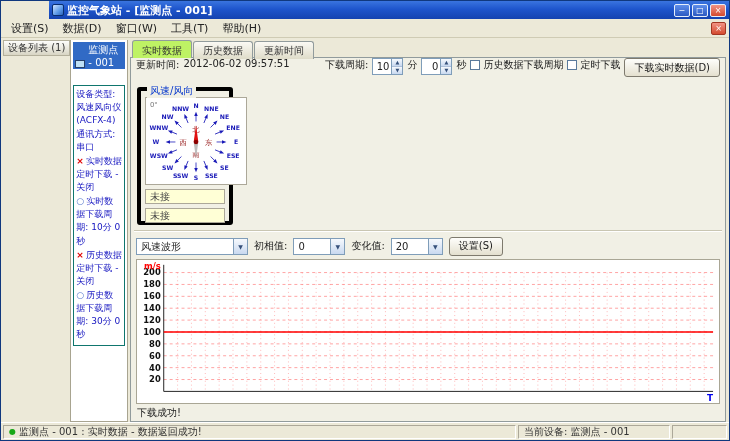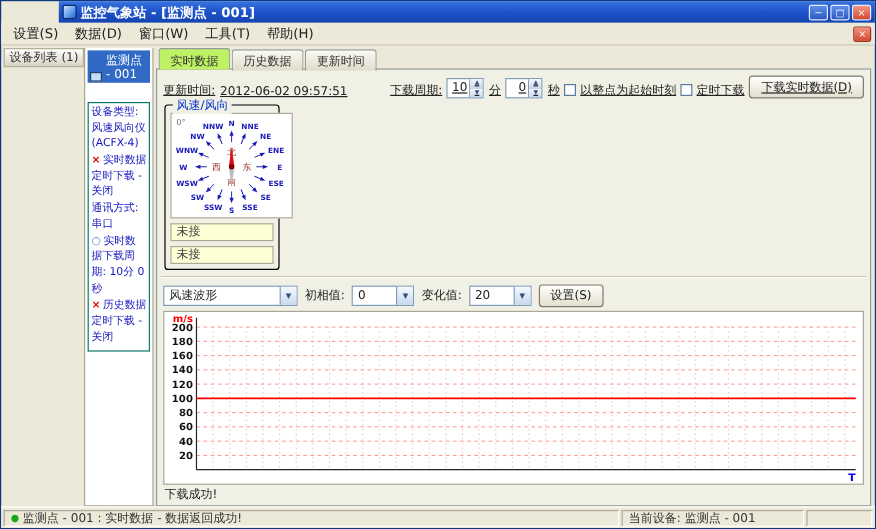--- a/index.html
+++ b/index.html
@@ -44,37 +44,37 @@
 
   
   .main { flex:1; min-width:0; display:flex; flex-direction:column; padding:2px 3px 0 1px; }
   .tabs { height:18px; flex:none; display:flex; padding-left:2px; position:relative; z-index:2; }
   .tab { padding:2px 9px 0; margin-right:1px; font-size:10px; color:#333; background:linear-gradient(#FAF9F4,#DFDCC9);
     border:1px solid #919B9C; border-bottom:none; border-radius:3px 3px 0 0; position:relative; top:1px; cursor:default; }
   .tab.active { background:#bef264; top:0; padding-top:3px; z-index:3; }
   .panel { flex:1; min-height:0; border:1px solid #919B9C; background:#F1F0E5; display:flex; flex-direction:column; margin-top:-1px; }
 
   
-  .toolbar { height:24px; flex:none; display:flex; align-items:flex-end; gap:4px; padding:0 5px; font-size:10px; color:#222;text-decoration:underline; }
+  .toolbar { height:24px; flex:none; display:flex; align-items:flex-start; gap:4px; padding:0 5px; font-size:10px; color:#222; }
   .spacer { flex:1; }
   .spinbox { display:inline-flex; height:17px; background:#fff; border:1px solid #7F9DB9; }
   .spin-val { min-width:18px; padding:0 2px; text-align:right; line-height:15px; font-size:10px; }
   .spin-btns { display:flex; flex-direction:column; width:11px; border-left:1px solid #7F9DB9; }
   .spin-b { flex:1; font-size:5px; line-height:7px; text-align:center; color:#35507A;
     background:linear-gradient(#F6F9FD,#C9D9F0); border-bottom:1px solid #AEBFD8; }
   .spin-b:last-child { border-bottom:none; }
   .cb-wrap { display:inline-flex; align-items:center; gap:3px; font-size:10px; color:#222; cursor:default; white-space:nowrap; }
   .checkbox { width:10px; height:10px; background:#fff; border:1px solid #5A7A9C; flex:none; }
   .btn { height:19px; padding:0 9px; display:inline-flex; align-items:center; font-size:10px; color:#1A1A1A;
     background:linear-gradient(#FEFEFB,#E4E0CF); border:1px solid #7E7A6E; border-radius:3px; cursor:default; white-space:nowrap; }
 
   
   .upper { height:146px; flex:none; position:relative; }
   .fieldset { position:absolute; top:5px; left:6px; width:96px; height:138px;
-    border:1px solid #000000; border-radius:3px; padding:6px 4px 3px; }
+    border:4px solid #000000; border-radius:3px; padding:6px 4px 3px; }
   .legend { position:absolute; top:-7px; left:6px; background:#F1F0E5; padding:0 3px; font-size:10px; color:#0033CC; }
   .compass-box { width:102px; height:88px; background:#fff; border:1px solid #ACA899; }
   .compass-box svg { display:block; width:100%; height:100%; }
   .value-box { margin-top:4px; height:15px; background:#FFFFD6; border:1px solid #ACA899;
     font-size:10px; line-height:13px; padding:0 4px; color:#444; }
 
   .sep { flex:none; height:2px; border-top:1px solid #C9C6B2; border-bottom:1px solid #FFFFFF; margin:2px 3px; }
 
   
   .controls { height:24px; flex:none; display:flex; align-items:center; gap:6px; padding:0 5px; font-size:10px; color:#222; }
@@ -127,24 +127,25 @@
 
     <div class="sidebar">
       <div class="sidebar-header">设备列表 (1)</div>
       <div class="device-panel">
         <div class="device-item">
           <span class="device-icon"></span>
           <span>监测点 - 001</span>
         </div>
         <div class="device-info">
           <div class="info-line"><span>设备类型: 风速风向仪 (ACFX-4)</span></div>
+          <div class="info-line"><span>通讯方式: 串口</span></div>
           <div class="info-line"><span class="mark-x">×</span><span>实时数据定时下载 - 关闭</span></div>
-          <div class="info-line"><span>通讯方式: 串口</span></div>
           <div class="info-line"><span class="mark-o">○</span><span>实时数据下载周期: 10分 0秒</span></div>
           <div class="info-line"><span class="mark-x">×</span><span>历史数据定时下载 - 关闭</span></div>
+          <div class="info-line"><span class="mark-o">○</span><span>历史数据下载周期: 30分 0秒</span></div>
         </div>
       </div>
     </div>
 
     <div class="main">
       <div class="tabs">
         <span class="tab active">实时数据</span>
         <span class="tab">历史数据</span>
         <span class="tab">更新时间</span>
       </div>
@@ -167,21 +168,21 @@
           <span class="spinbox">
             <span class="spin-val">0</span>
             <span class="spin-btns">
               <span class="spin-b">▲</span>
               <span class="spin-b">▼</span>
             </span>
           </span>
           <span>秒</span>
           <label class="cb-wrap">
             <span class="checkbox"></span>
-            <span>以整点为起始时刻</span>
+            <span>历史数据下载周期</span>
           </label>
           <label class="cb-wrap">
             <span class="checkbox"></span>
             <span>定时下载</span>
           </label>
           <span class="btn">下载实时数据(D)</span>
         </div>
 
         <div class="upper">
           <div class="fieldset">

